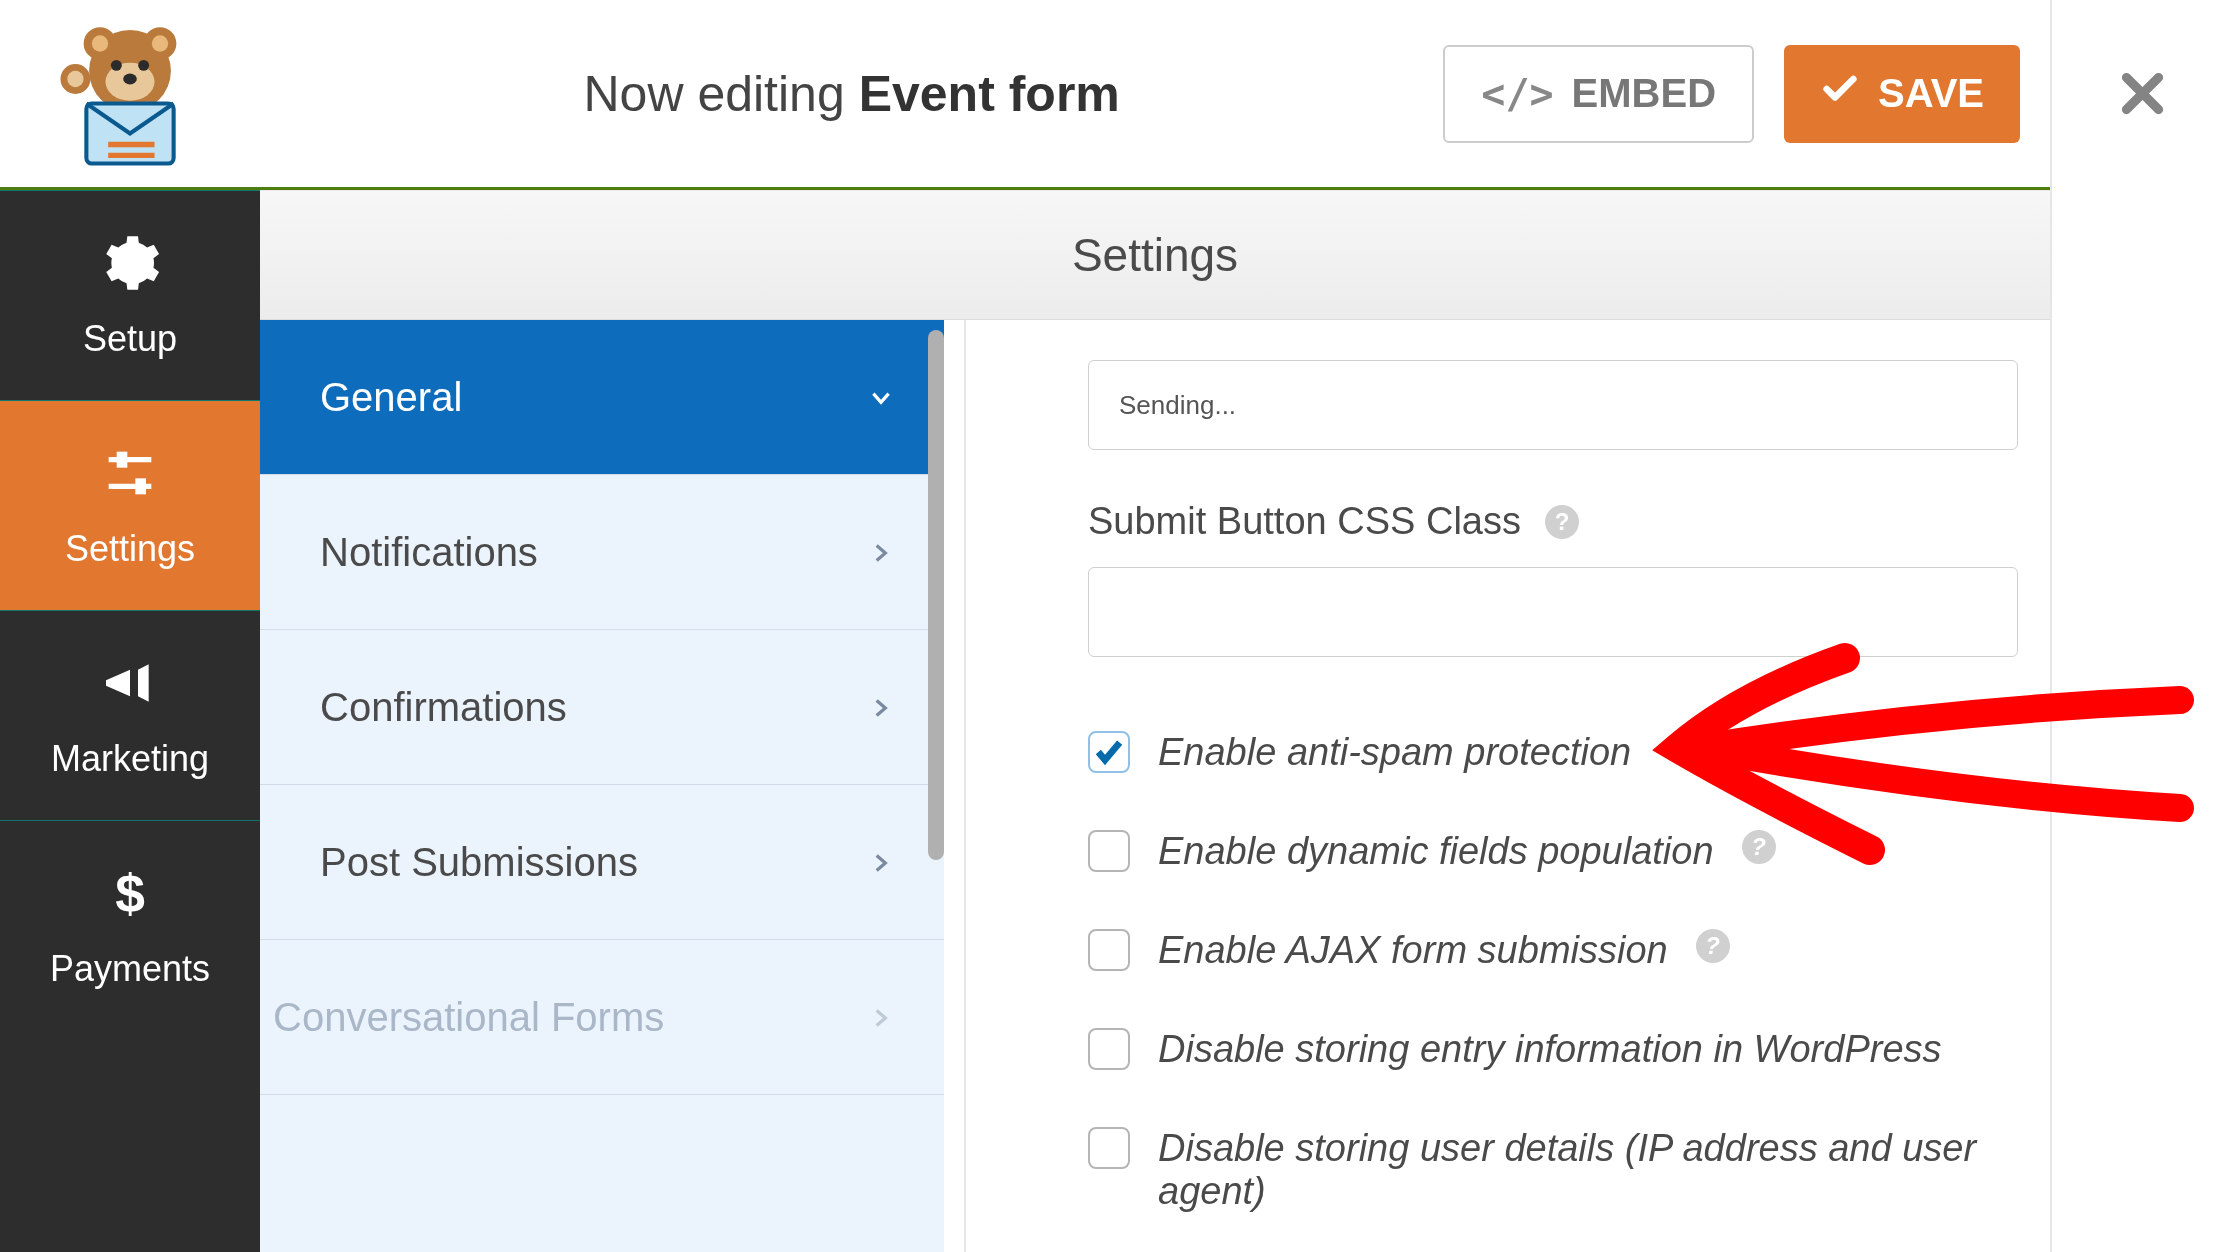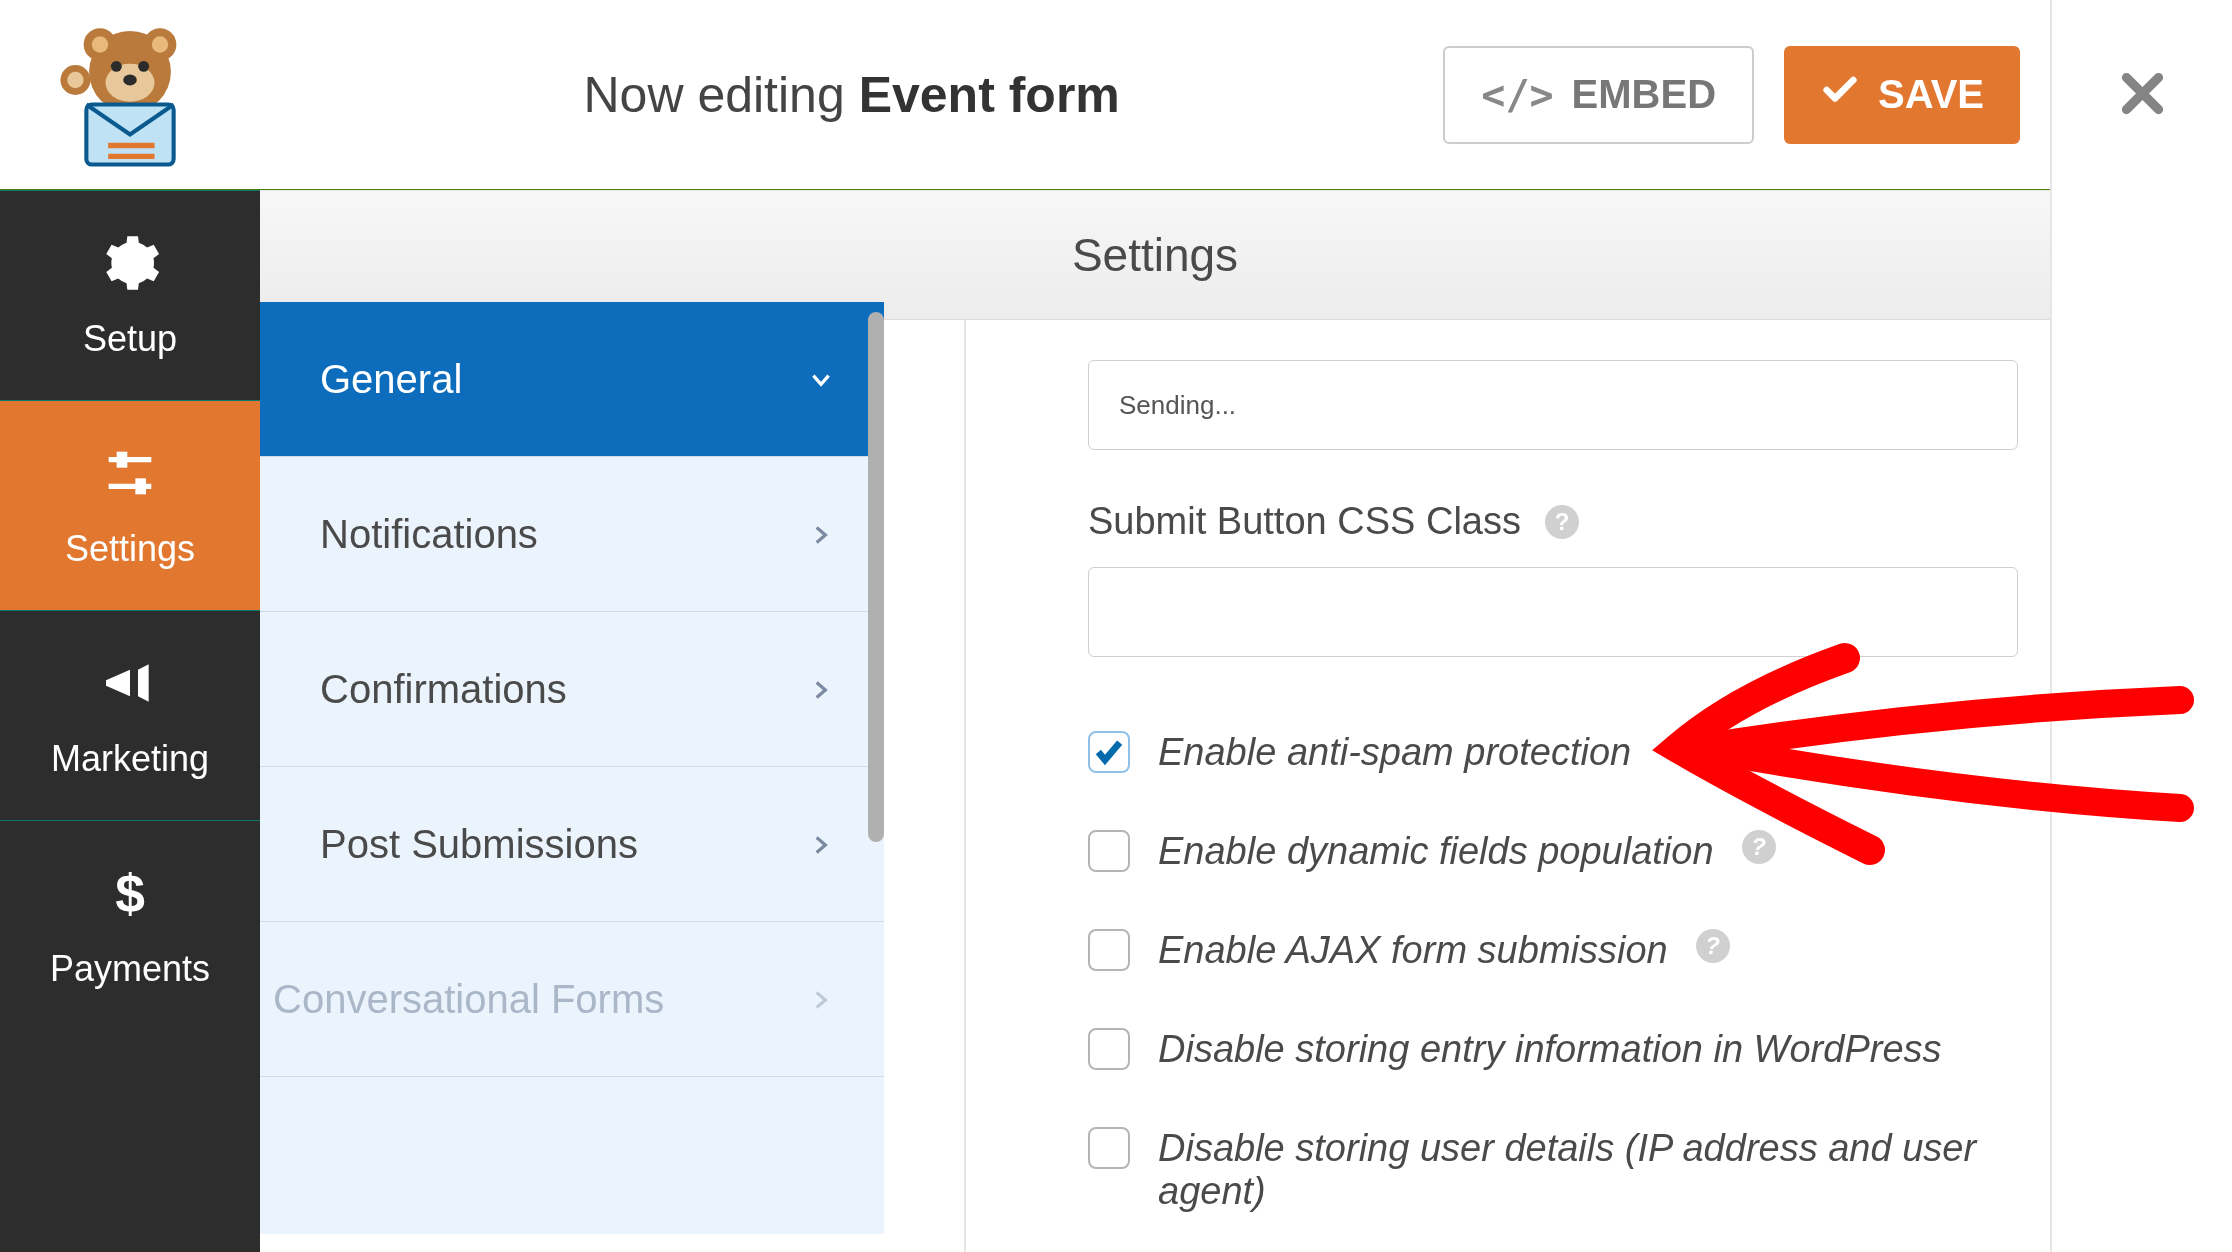--- a/index.html
+++ b/index.html
@@ -1,19 +1,19 @@
 <!DOCTYPE html>
 <html><head>
 <meta charset="utf-8">
 <style>
   * { box-sizing: border-box; margin: 0; padding: 0; }
   html, body { width: 2232px; height: 1252px; font-family: -apple-system, BlinkMacSystemFont, "Segoe UI", Helvetica, Arial, sans-serif; background:#fff; overflow:hidden;}
   .root { width:2232px; height:1252px; position:relative; background:#fff;}
   
-  .header { position:absolute; left:0; top:0; width:2050px; height:190px; background:#fff; border-bottom:1px solid #4d7c0f; display:flex; align-items:center; }
+  .header { position:absolute; left:0; top:0; width:2050px; height:190px; background:#fff; border-bottom:3px solid #4d7c0f; display:flex; align-items:center; }
   .logo { width:260px; display:flex; align-items:center; justify-content:center; }
   .logo svg { width:170px; height:150px; }
   .title-wrap { flex:1; text-align:center; font-size:50px; color:#444; font-weight:400;}
   .title-wrap .bold { font-weight:700; color:#333;}
   .header-actions { display:flex; align-items:center; gap:30px; padding-right:30px;}
   .btn { height:98px; border-radius:6px; display:flex; align-items:center; justify-content:center; font-size:40px; font-weight:600; cursor:pointer; padding:0 36px; gap:18px;}
   .btn-embed { border:2px solid #ccc; background:#fff; color:#777;}
   .btn-save { background:#e27730; color:#fff; border:none;}
   .btn-save svg { width:40px; height:40px; fill:#fff;}
   .close-area { position:absolute; right:0; top:0; width:182px; height:190px; display:flex; align-items:center; justify-content:center; border-left:2px solid #e6e6e6; background:#fff;}
@@ -21,21 +21,21 @@
   
   .sidebar { position:absolute; left:0; top:190px; width:260px; height:1062px; background:#2d2d2d; }
   .side-item { width:100%; height:210px; display:flex; flex-direction:column; align-items:center; justify-content:center; color:#fff; gap:14px; cursor:pointer;}
   .side-item svg { width:64px; height:64px; fill:#fff;}
   .side-item span { font-size:36px; font-weight:400;}
   .side-item.active { background:#e27730; }
   .side-sep { border-top:1px solid #0f766e;}
   
   .panel-header { position:absolute; left:260px; top:190px; width:1790px; height:130px; background:linear-gradient(#f7f7f7,#ececec); border-top:1px solid #e8e8e8; border-bottom:1px solid #dcdcdc; display:flex; align-items:center; justify-content:center; font-size:46px; color:#4a4a4a; font-weight:400;}
   
-  .subpanel { position:absolute; left:260px; top:302px; width:624px; height:932px; background:#ebf3fc; overflow:hidden;}
+  .subpanel { position:absolute; left:260px; top:320px; width:684px; height:932px; background:#ebf3fc; overflow:hidden;}
   .sub-item { height:155px; border-bottom:1px solid #d2dce8; display:flex; align-items:center; justify-content:space-between; padding:0 50px 0 60px; font-size:40px; color:#4a4a4a; cursor:pointer;}
   .sub-item.active { background:#0e6cbd; color:#fff; }
   .sub-item.disabled { color:#a9b7c8;padding-left:13px; }
   .sub-item .chev svg{ width:26px; height:26px;}
   .sub-item.active .chev svg { fill:#fff; transform:rotate(90deg);}
   .sub-item .chev svg { fill:#7a8aa0;}
   .sub-scrollthumb { position:absolute; right:0; top:10px; width:16px; height:530px; background:#b0b0b0; border-radius:8px;}
   
   .main { position:absolute; left:964px; top:320px; width:1086px; height:932px; background:#fff; border-left:2px solid #e6e6e6; padding:40px 0 0 0; overflow:hidden;}
   .main-inner { padding:0 50px 0 122px; }

